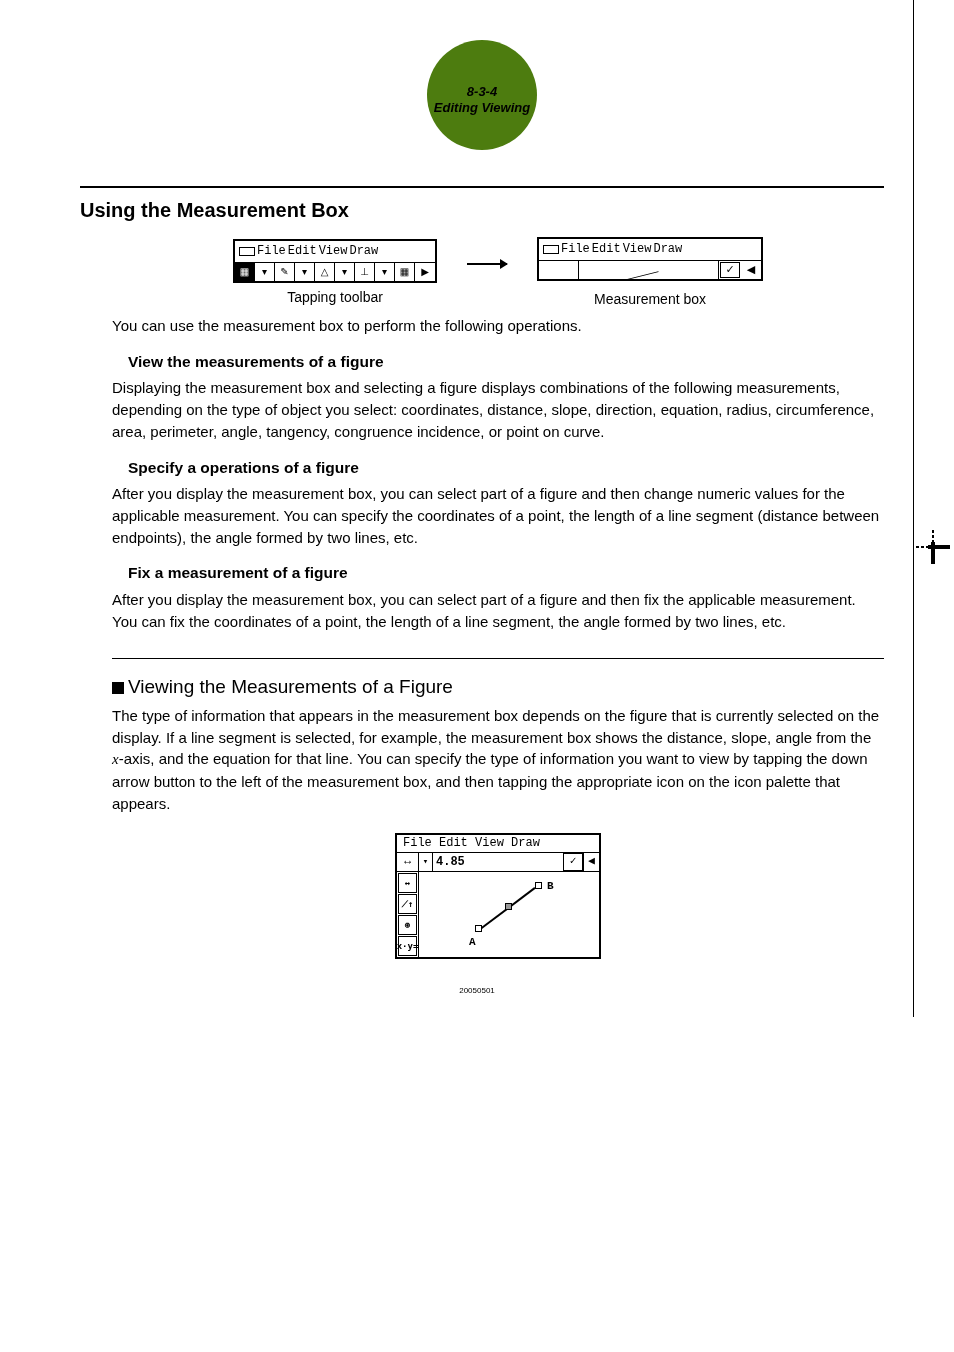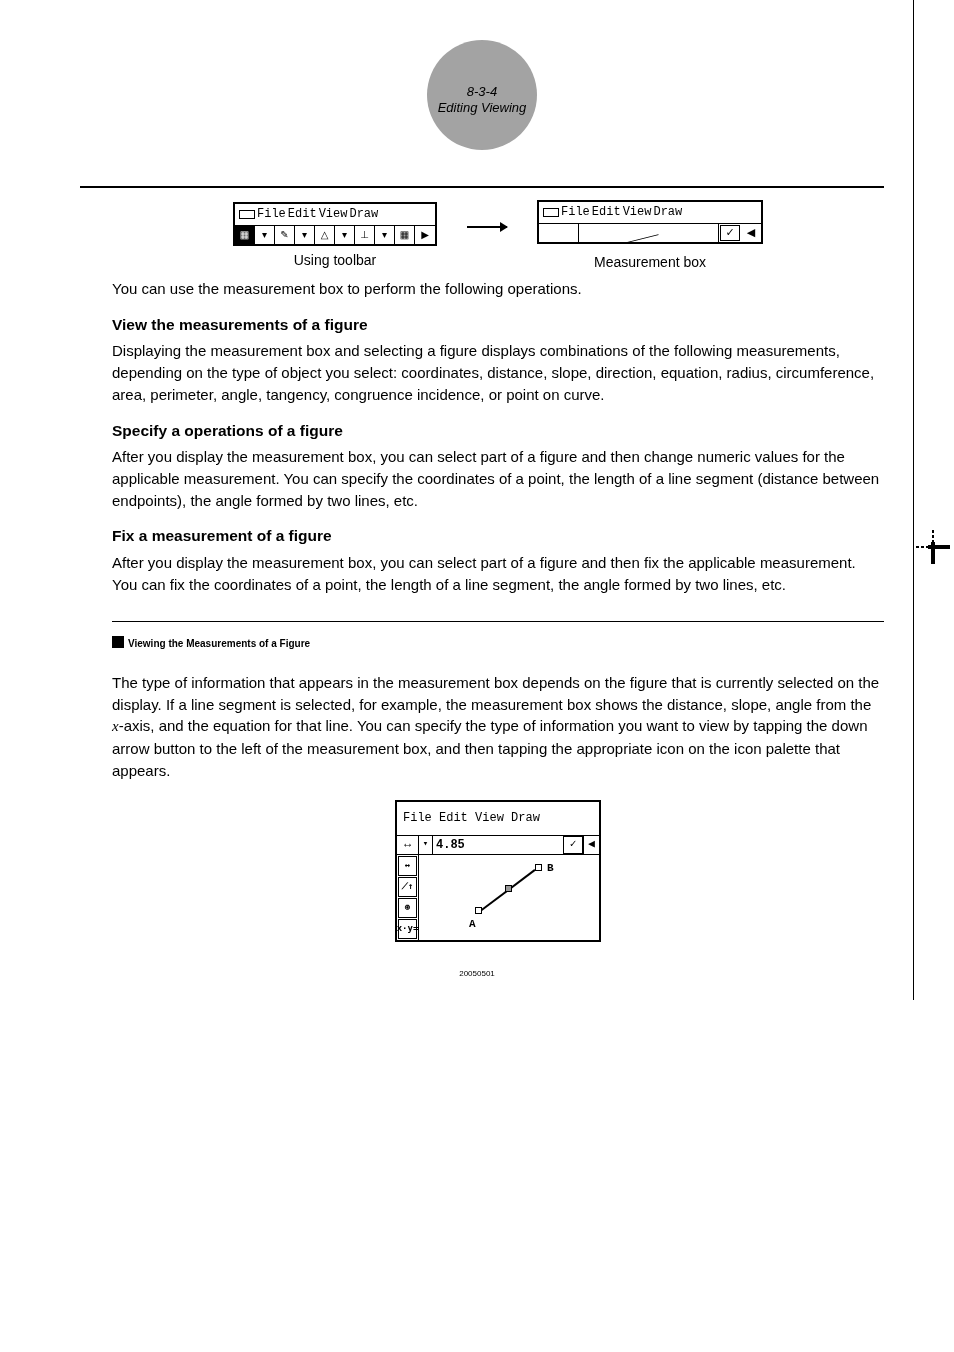--- a/index.html
+++ b/index.html
@@ -27,22 +27,23 @@
   }
   .header-badge {
     text-align: center;
     margin-bottom: 30px;
   }
   .badge-circle {
     display: inline-block;
     width: 110px;
     height: 110px;
     border-radius: 55px;
-    background: #a3a3a3;
+    background: #4d7c0f;
     position: relative;
+    font-weight: bold;
   }
   .badge-text {
     position: absolute;
     top: 55%;
     left: 50%;
     transform: translate(-50%, -50%);
     font-style: italic;
     font-size: 13px;
     white-space: nowrap;
     text-align: center;
@@ -58,26 +59,26 @@
     font-weight: bold;
     margin: 0 0 8px 0;
   }
   .body-indent {
     margin-left: 32px;
   }
   p { margin: 0 0 10px 0; }
   h4.sub {
     font-size: 15.5px;
     font-weight: bold;
+    margin: 14px 0 4px 16px;
+  }
+  h4.sub-sq {
+    font-size: 19px;
+    font-weight: normal;
     margin: 14px 0 4px 0;
-  }
-  h4.sub-sq {
-    font-size: 10px;
-    font-weight: bold;
-    margin: 14px 0 20px 0;
   }
   .black-sq {
     display: inline-block;
     width: 12px;
     height: 12px;
     background: #000;
     vertical-align: -1px;
     margin-right: 4px;
   }
   .toolbar-fig {
@@ -270,20 +271,21 @@
     <div class="badge-circle">
       <div class="badge-text">
         <span>8-3-4</span><br>
         <span>Editing Viewing</span>
       </div>
     </div>
   </div>
 
   <div class="hr-bar"></div>
 
+  <h2 class="section-title">Using the Measurement Box</h2>
 
   <div class="body-indent">
 
     <div class="toolbar-fig">
 
       <div class="tb-col">
         <div class="tb-box">
           <div class="tb-header">
             <span class="batt"></span>
             <span>File</span>
@@ -298,21 +300,21 @@
             <div class="tb-cell">✎</div>
             <div class="tb-cell">▾</div>
             <div class="tb-cell">△</div>
             <div class="tb-cell">▾</div>
             <div class="tb-cell">⊥</div>
             <div class="tb-cell">▾</div>
             <div class="tb-cell">▦</div>
             <div class="tb-cell last">▶</div>
           </div>
         </div>
-        <div class="tb-caption">Using toolbar</div>
+        <div class="tb-caption">Tapping toolbar</div>
       </div>
       <div class="arrow-long"></div>
 
       <div class="tb-col">
         <div class="tb-box">
           <div class="tb-header">
             <span class="batt"></span>
             <span>File</span>
             <span>Edit</span>
             <span>View</span>
@@ -349,21 +351,21 @@
       <span class="black-sq"></span><span>Viewing the Measurements of a Figure</span>
     </h4>
     <p>
       <span>The type of information that appears in the measurement box depends on the figure that is currently selected on the display. If a line segment is selected, for example, the measurement box shows the distance, slope, angle from the </span><span class="ital">x</span><span>-axis, and the equation for that line. You can specify the type of information you want to view by tapping the down arrow button to the left of the measurement box, and then tapping the appropriate icon on the icon palette that appears.</span>
     </p>
 
     <div class="bottom-fig">
       <div class="bf-box">
         <div class="bf-row">
           <span class="batt" style="margin:3px 3px 0 3px"></span>
-          <span style="font-family:'Courier New',monospace;font-size:12px;padding:8px 0;">
+          <span style="font-family:'Courier New',monospace;font-size:12px;padding:0 0;">
             <span>File</span>
             <span>Edit</span>
             <span>View</span>
             <span>Draw</span>
           </span>
         </div>
         <div class="bf-row">
           <div class="bf-cell-icon">↔</div>
           <div class="bf-cell-dd">▾</div>
           <div class="bf-cell-val">4.85</div>

